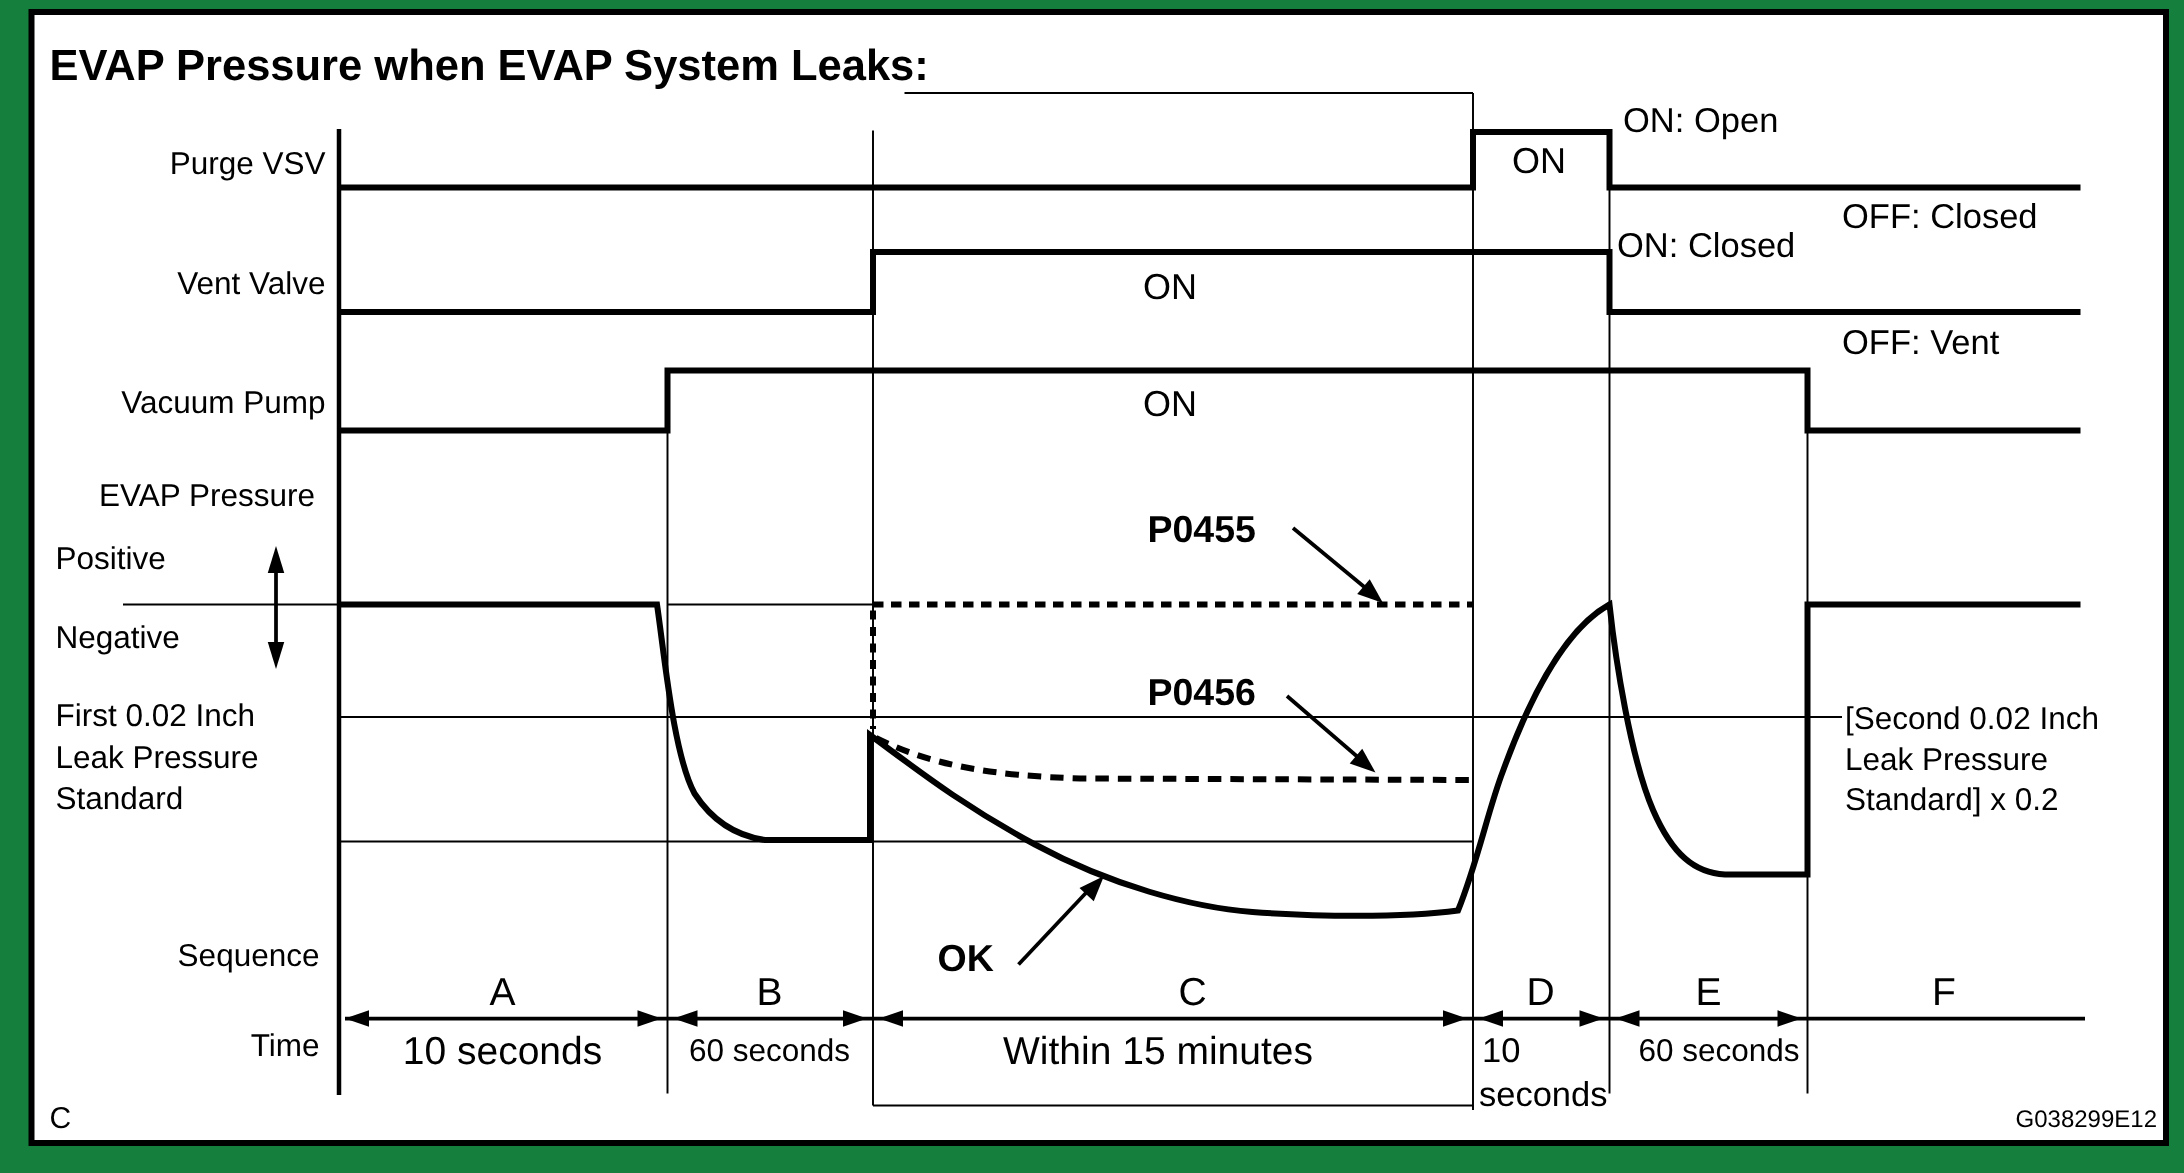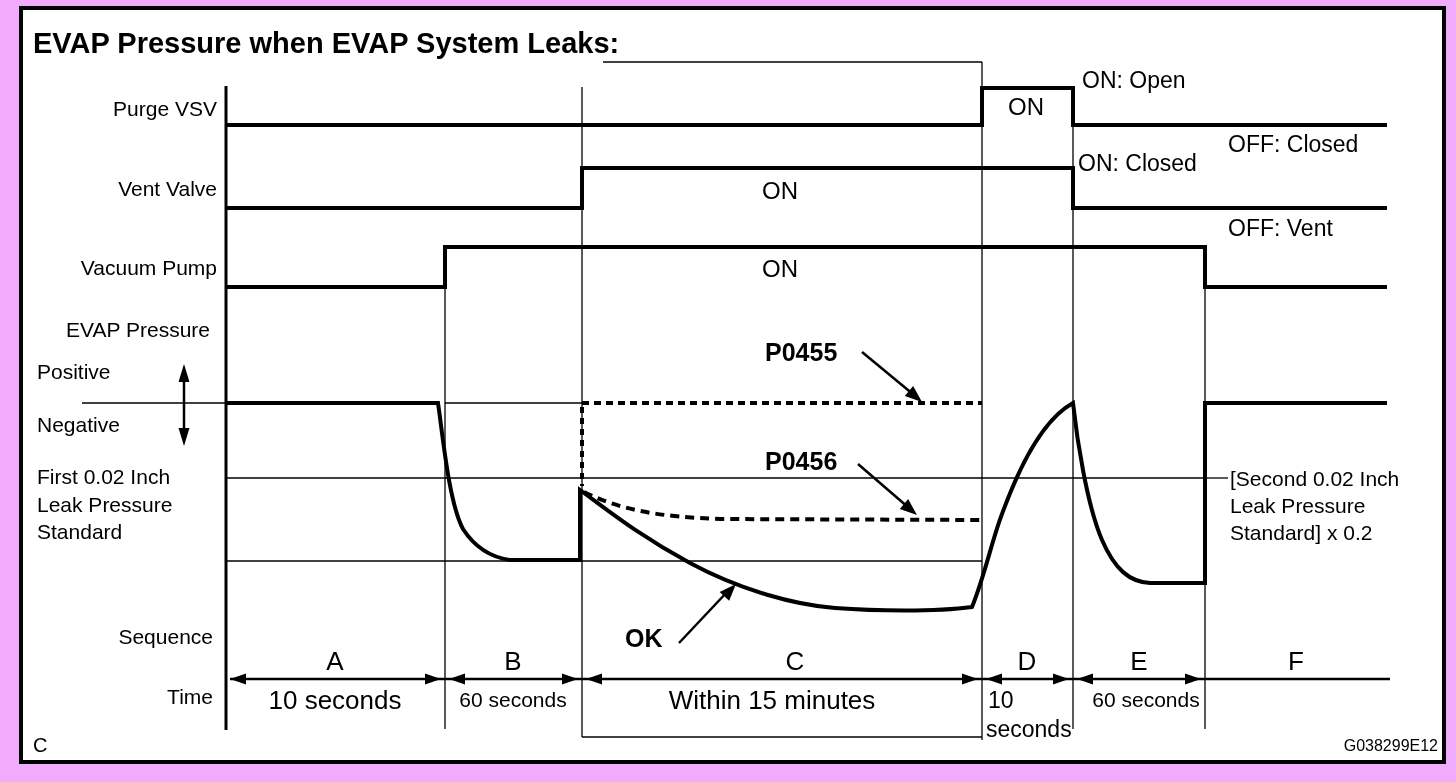--- a/index.html
+++ b/index.html
@@ -1,16 +1,16 @@
 <!DOCTYPE html>
 <html><head>
 <meta charset="utf-8">
 <style>
   html,body{margin:0;padding:0;background:#ffffff;}
-  .stage{position:relative;width:1456px;height:782px;background:#f0abfc;overflow:hidden;}
+  .stage{position:relative;width:1456px;height:782px;background:#15803d;overflow:hidden;}
   svg{position:absolute;left:0;top:0;}
   text{font-family:"Liberation Sans","DejaVu Sans",sans-serif;fill:#000;}
   .title{font-size:29px;font-weight:bold;}
   .lbl{font-size:21px;}
   .on{font-size:24px;}
   .legend{font-size:23px;}
   .seq{font-size:26px;}
   .time-lg{font-size:26px;}
   .time-sm{font-size:21px;}
   .time-d{font-size:23px;}

